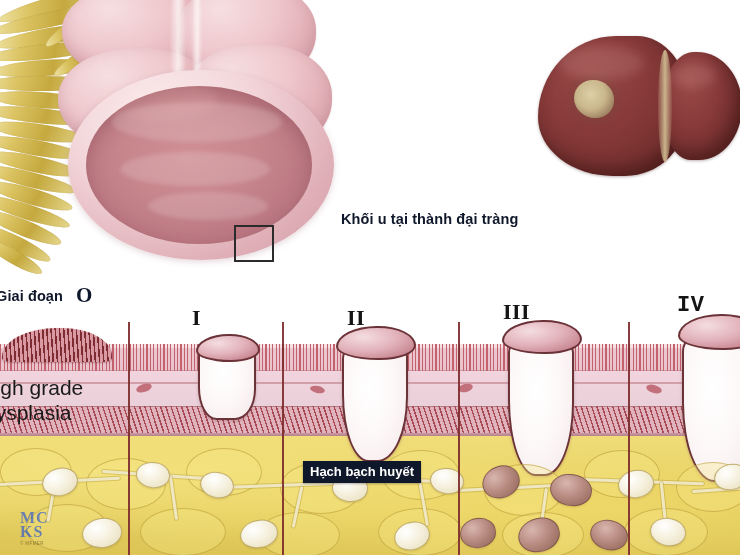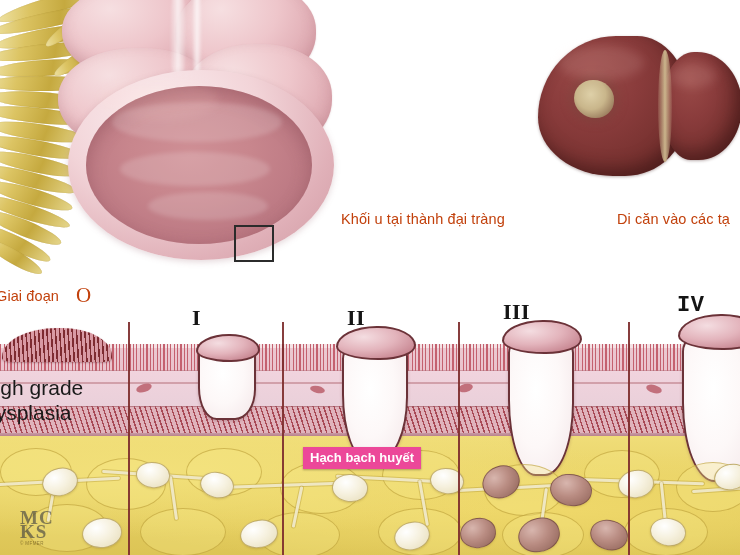--- a/index.html
+++ b/index.html
@@ -7,21 +7,21 @@
   body{
     font-family:"Liberation Sans", sans-serif;
     width:740px;height:555px;overflow:hidden;
   }
   #stage-canvas{position:relative;width:740px;height:555px;background:#ffffff;overflow:hidden;}
 
   
   .abs{position:absolute;}
   .lbl{
     position:absolute;font-family:"Liberation Sans", sans-serif;
-    font-weight:normal;color:#c2410c;white-space:nowrap;letter-spacing:.1px;
+    font-weight:bold;color:#0f172a;white-space:nowrap;letter-spacing:.1px;
   }
 
   
   #mesentery{left:-6px;top:-8px;width:132px;height:300px;}
   .fat-strand{
     position:absolute;border-radius:50%;
     background:linear-gradient(105deg,#efe3a5 0%,#dcc463 28%,#c5a93f 58%,#e7d88f 100%);
     box-shadow:0 0 1px rgba(150,120,30,.55) inset;
   }
 
@@ -156,31 +156,31 @@
   
   .roman{
     position:absolute;font-family:"Liberation Serif", serif;font-weight:bold;
     font-size:22px;color:#151515;letter-spacing:.5px;
   }
   #hgd-text{
     position:absolute;left:-6px;top:53px;font-size:21px;line-height:25px;
     font-weight:normal;color:#1a1a1a;font-family:"Liberation Sans", sans-serif;
   }
   #lymph-badge{
-    position:absolute;left:303px;top:447px;padding:3px 7px 4px 7px;
-    background:#ec4899;color:#ffffff;font-size:13px;font-weight:bold;
+    position:absolute;left:303px;top:461px;padding:3px 7px 4px 7px;
+    background:#0f172a;color:#ffffff;font-size:13px;font-weight:bold;
     font-family:"Liberation Sans", sans-serif;white-space:nowrap;
     box-shadow:0 1px 2px rgba(0,0,0,.3);
   }
 
   
   #watermark{position:absolute;left:20px;top:511px;width:46px;height:42px;opacity:.62;}
   #wm-letters{
-    font-family:"Liberation Serif", serif;font-weight:bold;font-size:19px;
-    color:#404040;line-height:14px;letter-spacing:1px;
+    font-family:"Liberation Serif", serif;font-weight:bold;font-size:16px;
+    color:#1d4ed8;line-height:14px;letter-spacing:1px;
   }
   #wm-sub{font-family:"Liberation Sans", sans-serif;font-size:4.5px;color:#5a4614;letter-spacing:.4px;margin-top:2px;}
 </style>
 </head>
 <body>
 
 <div id="stage-canvas">
 
   <div class="abs" id="mesentery">
     <div class="fat-strand" style="left:2px;top:4px;width:118px;height:16px;transform:rotate(-16deg);"></div>
@@ -228,21 +228,20 @@
     <div class="liver-lobe" id="liver-right"></div>
     <div class="liver-lobe" id="liver-left"></div>
     <div id="liver-ligament"></div>
     <div id="liver-met"></div>
     <div class="liver-sheen" style="left:20px;top:18px;width:86px;height:34px;"></div>
     <div class="liver-sheen" style="left:132px;top:36px;width:46px;height:24px;"></div>
   </div>
 
   <div class="lbl" id="colon-label" style="left:341px;top:211px;font-size:14.5px;">Khối u tại thành đại tràng</div>
 
-  <div class="lbl" id="liver-label" style="left:617px;top:211px;font-size:14.5px;">Di căn vào các tạ</div>
 
   <div class="abs" id="wall">
 
     <div id="mucosa-band"></div>
     <div id="villi-band"></div>
     <div id="submucosa-line"></div>
     <div id="muscularis-band"></div>
     <div id="serosa-line"></div>
     <div id="fat-band"></div>
 

